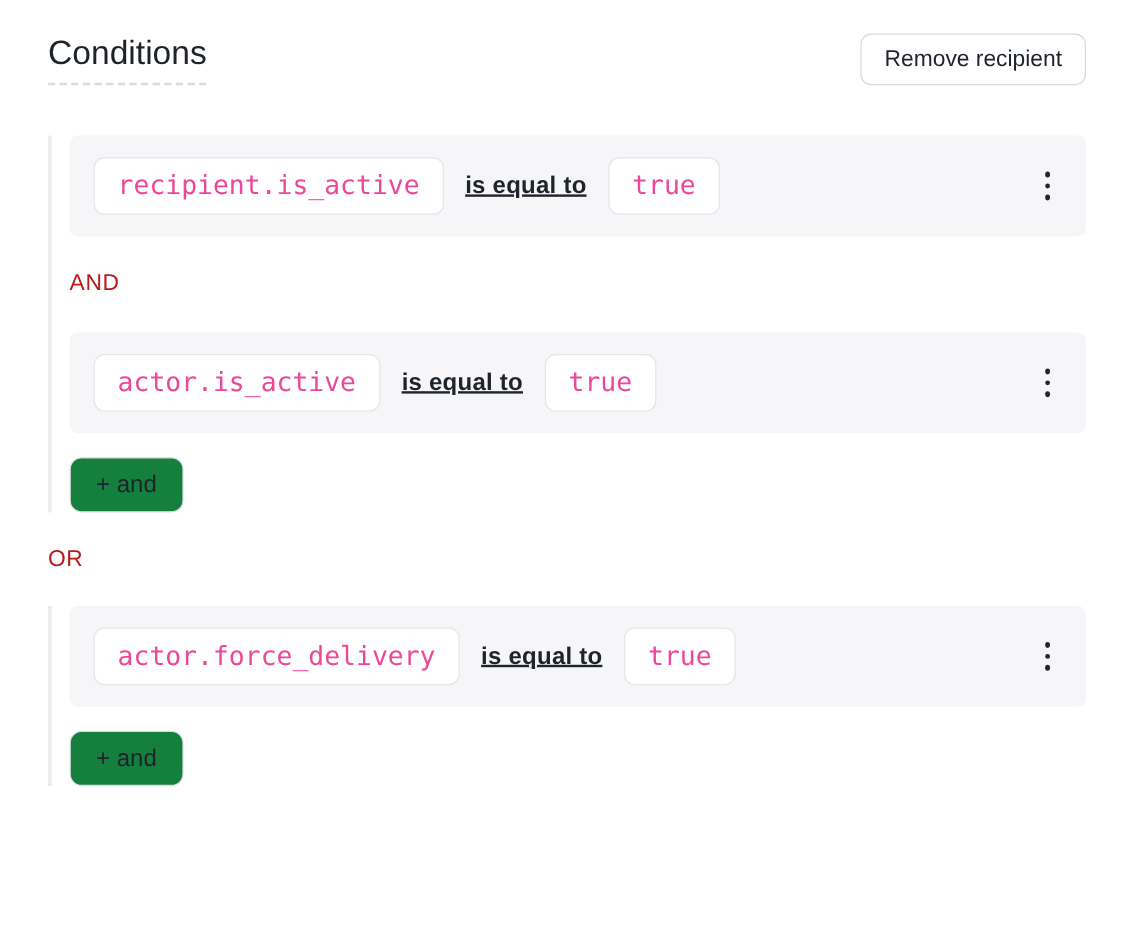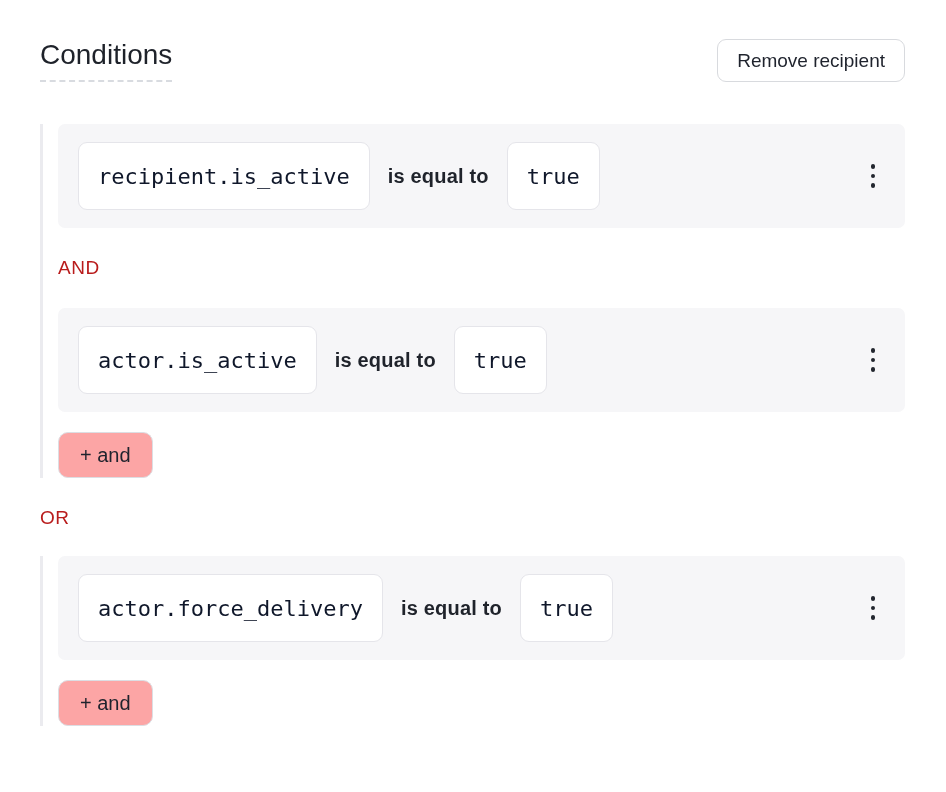--- a/index.html
+++ b/index.html
@@ -4,21 +4,21 @@
 <style>
   * { box-sizing: border-box; }
   html, body { margin: 0; padding: 0; }
   body {
     width: 946px; height: 792px;
     background: #ffffff;
     font-family: "Liberation Sans", sans-serif;
     color: #1f232d;
     overflow: hidden;
   }
-  .page { padding: 39px 41px 0 40px; }
+  .page { padding: 28px 41px 0 40px; }
 
   
   .header-row {
     display: flex; justify-content: space-between; align-items: flex-start;
     margin-bottom: 42px;
   }
   .title {
     font-size: 28px; font-weight: 500; color: #1e222a;
     line-height: 32px;
     padding-bottom: 9px;
@@ -41,36 +41,37 @@
     padding-left: 15px;
   }
   .cond-row {
     display: flex; align-items: center;
     background: #f6f6f8;
     border-radius: 7px;
     padding: 18px 20px;
   }
   .code-chip {
     display: inline-flex; align-items: center;
-    height: 68px;
+    height: 48px;
     padding: 0 19px;
     background: #ffffff;
     border: 1px solid #e5e5ea;
     border-radius: 9px;
     font-family: "DejaVu Sans Mono", monospace;
     font-size: 22px;
-    color: #0f172a;
+    color: #ec4899;
     cursor: pointer;
     white-space: nowrap;
   }
   .operator {
     margin: 0 18px;
     font-size: 20px; font-weight: 700;
     color: #1f232b;
     letter-spacing: 0.2px;
+    text-decoration: underline;
   }
   .kebab-btn {
     margin-left: auto;
     background: transparent; border: none;
     padding: 6px 10px;
     cursor: pointer;
   }
   .kebab {
     display: flex; flex-direction: column; align-items: center; gap: 5px;
   }
@@ -84,21 +85,21 @@
     letter-spacing: 0.5px;
     line-height: 28px;
     margin: 26px 0;
   }
   .or-joiner {
     margin: 26px 0 24px 0;
   }
   .add-btn {
     font-family: "Liberation Sans", sans-serif;
     font-size: 20px; color: #1f232d;
-    background: #fca5a5;
+    background: #15803d;
     border: 1px solid #dcdee3;
     border-radius: 10px;
     padding: 10px 21px;
     line-height: 24px;
     margin-top: 20px;
     cursor: pointer;
   }
 </style>
 </head>
 <body>

